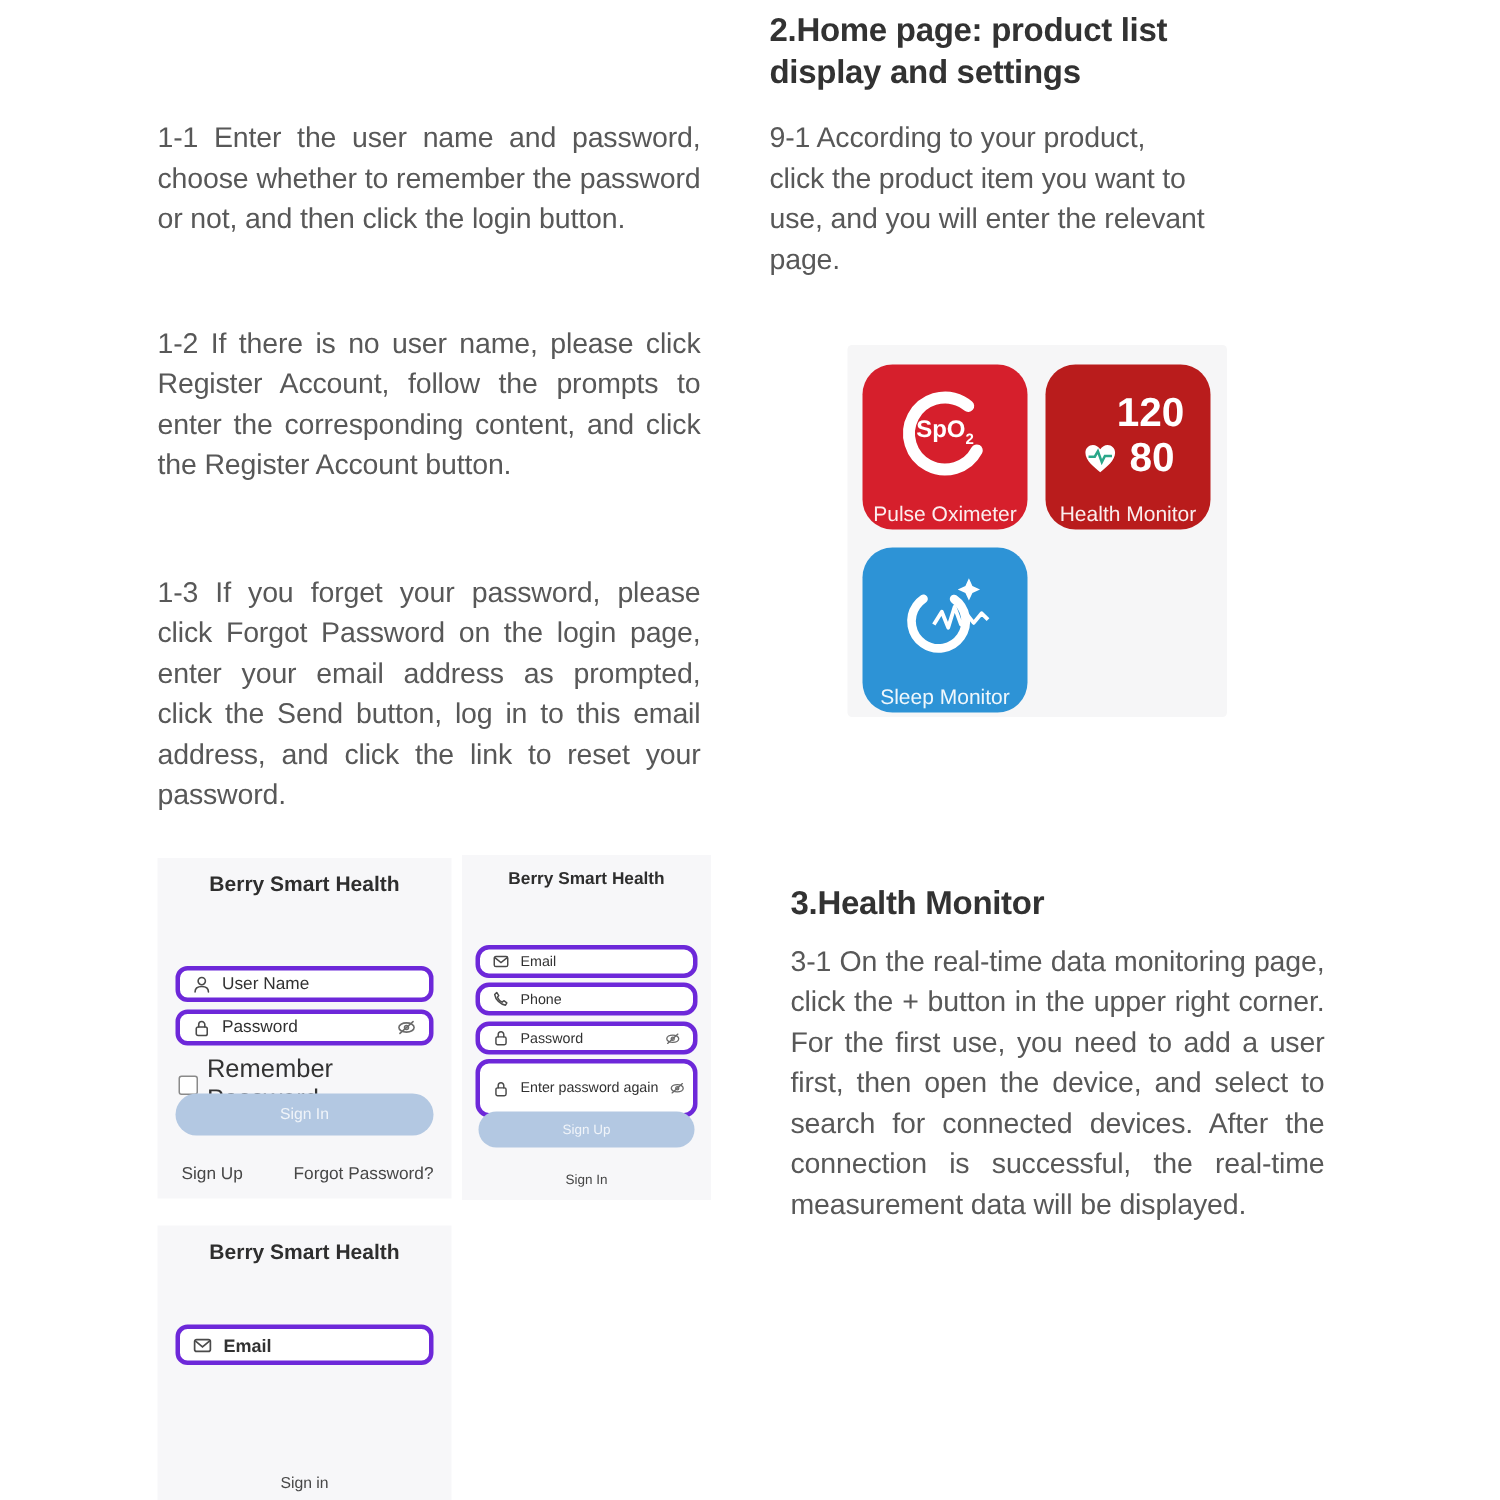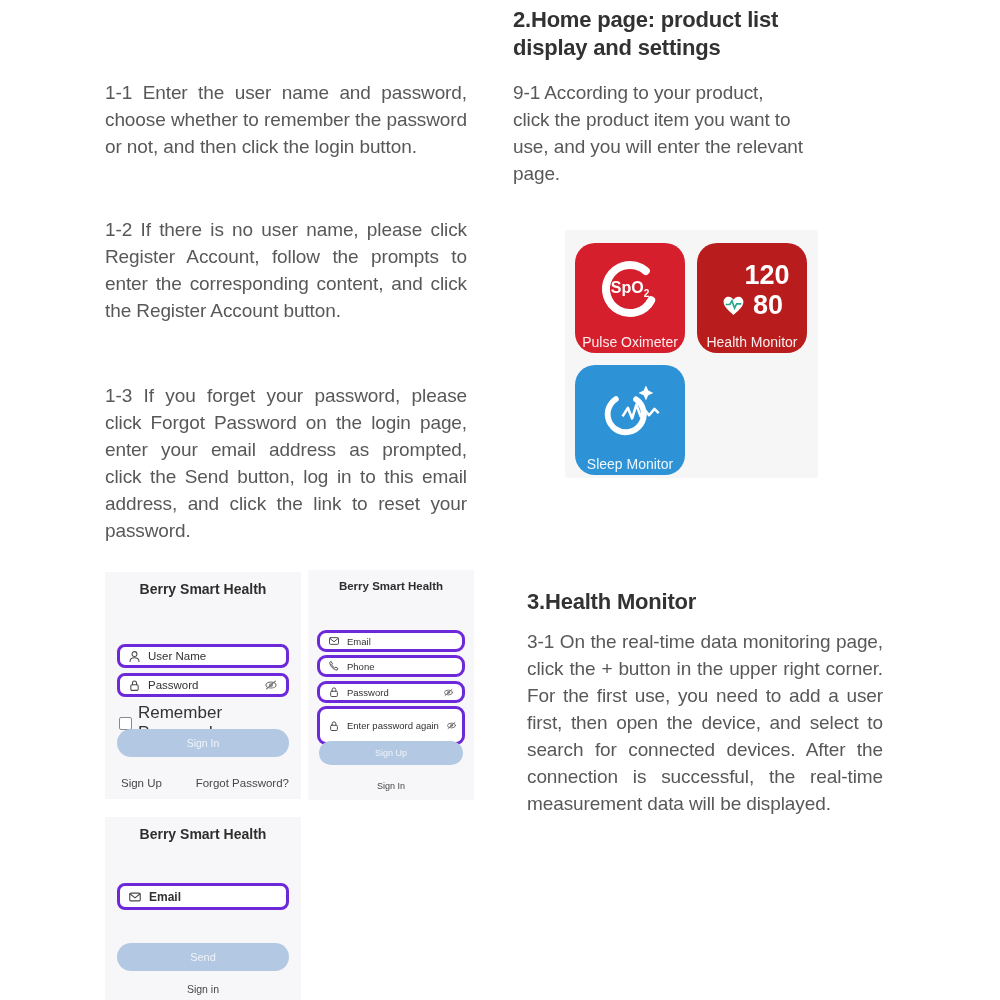--- a/index.html
+++ b/index.html
@@ -214,18 +214,17 @@
       <span>
         <svg width="14" height="14" viewBox="0 0 16 16" fill="none" stroke="#4a4a4a" stroke-width="1.3" stroke-linecap="round">
           <rect x="2" y="3.5" width="12" height="9" rx="1.5"></rect>
             <path d="M2.5 4.5 8 9l5.5-4.5"></path>
         </svg>
       </span>
       <span class="ph" style="font-size:12px;font-weight:600;">Email</span>
     </div>
 
 
-    <div class="pill-btn" style="left:12px;top:126px;width:172px;height:28px;font-size:11px;">Send</div>
 
     <div class="link" style="left:0;top:166px;width:100%;text-align:center;font-size:10.5px;">Sign in</div>
   </div>
 
 </div>
 
 </body></html>

